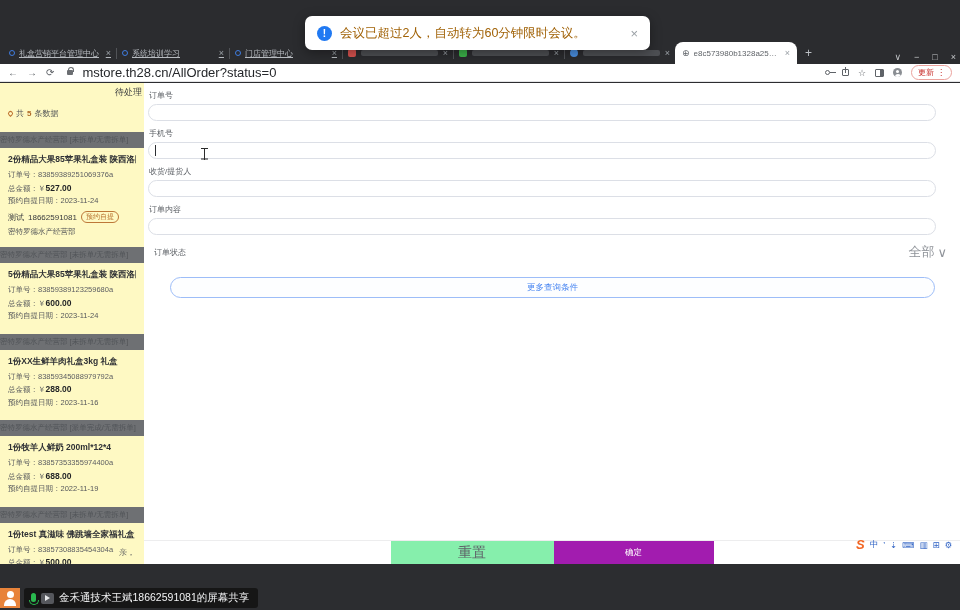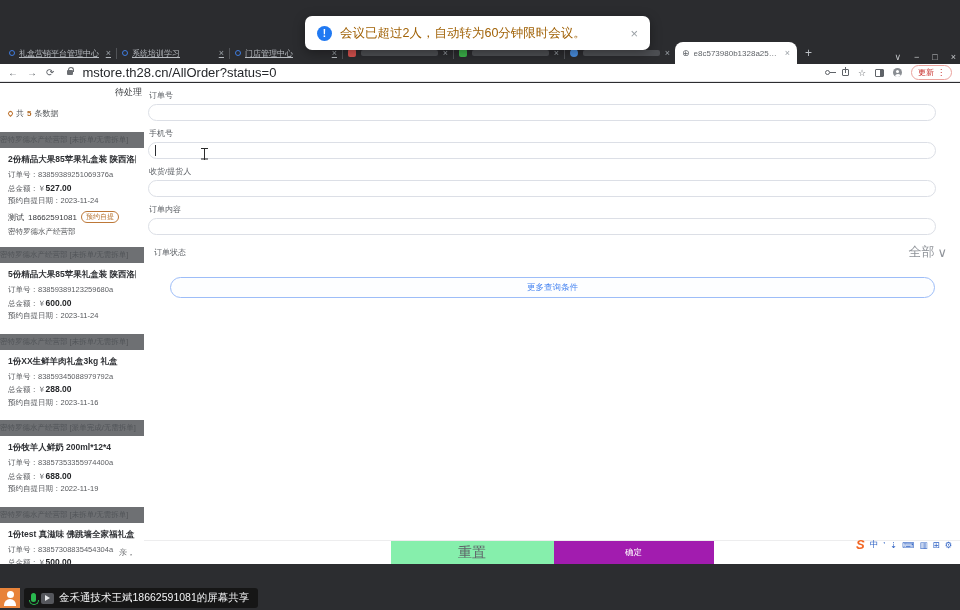--- a/index.html
+++ b/index.html
@@ -40,21 +40,21 @@
   .sidep::after { content:''; float:right; width:3px; height:100%; background:#5f6368; }
   .tb-avatar { width:9px; height:9px; border-radius:50%; background:#8a8e93; position:relative; overflow:hidden; }
   .tb-avatar::before { content:''; position:absolute; top:1.5px; left:3px; width:3px; height:3px; border-radius:50%; background:#fff; }
   .tb-avatar::after { content:''; position:absolute; bottom:-1px; left:1.5px; width:6px; height:4px; border-radius:3px 3px 0 0; background:#fff; }
   .update-pill { display:flex; align-items:center; gap:3px; border:1px solid #eba29d; border-radius:9px; color:#c5221f; font-size:8px; padding:1px 6px; }
 
   
   .content { position:absolute; top:83px; left:0; width:960px; height:481px; }
 
   
-  .sidebar { position:absolute; left:0; top:0; width:144px; height:481px; background:#ffffff; overflow:hidden; }
+  .sidebar { position:absolute; left:0; top:0; width:144px; height:481px; background:#fef9c3; overflow:hidden; }
   .sb-top { height:18px; display:flex; justify-content:flex-end; align-items:center; padding-right:2px; color:#3b3d40; font-size:9px; }
   .sb-count { display:flex; align-items:center; padding:7px 8px 5px; font-size:8px; color:#4e5154; gap:3px; }
   .pin { width:5px; height:5px; border:1.5px solid #bf7430; border-radius:50% 50% 50% 0; transform:rotate(-45deg); display:inline-block; }
   .sb-count b { color:#b06a26; font-weight:bold; }
   .sb-head { background:#6e7073; color:#515458; font-size:7.5px; padding:3px 0; white-space:nowrap; overflow:hidden; margin-top:8px; }
   .sb-body { padding:4px 8px 2px; }
   .sb-title { color:#2f3135; font-size:8.5px; font-weight:bold; white-space:nowrap; overflow:hidden; margin:2px 0 4px; }
   .sb-row { font-size:7.5px; color:#55575b; margin:2.5px 0; white-space:nowrap; }
   .sb-num { color:#5c5e62; }
   .sb-amt { color:#1f2124; font-weight:bold; font-size:8.5px; }

